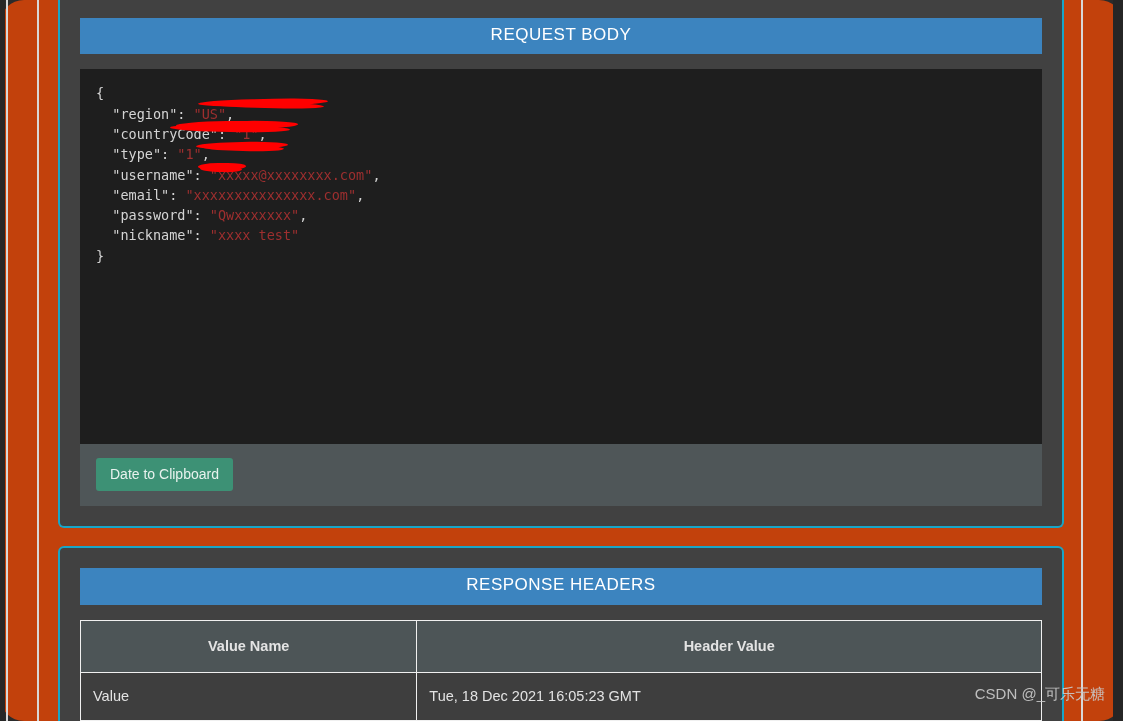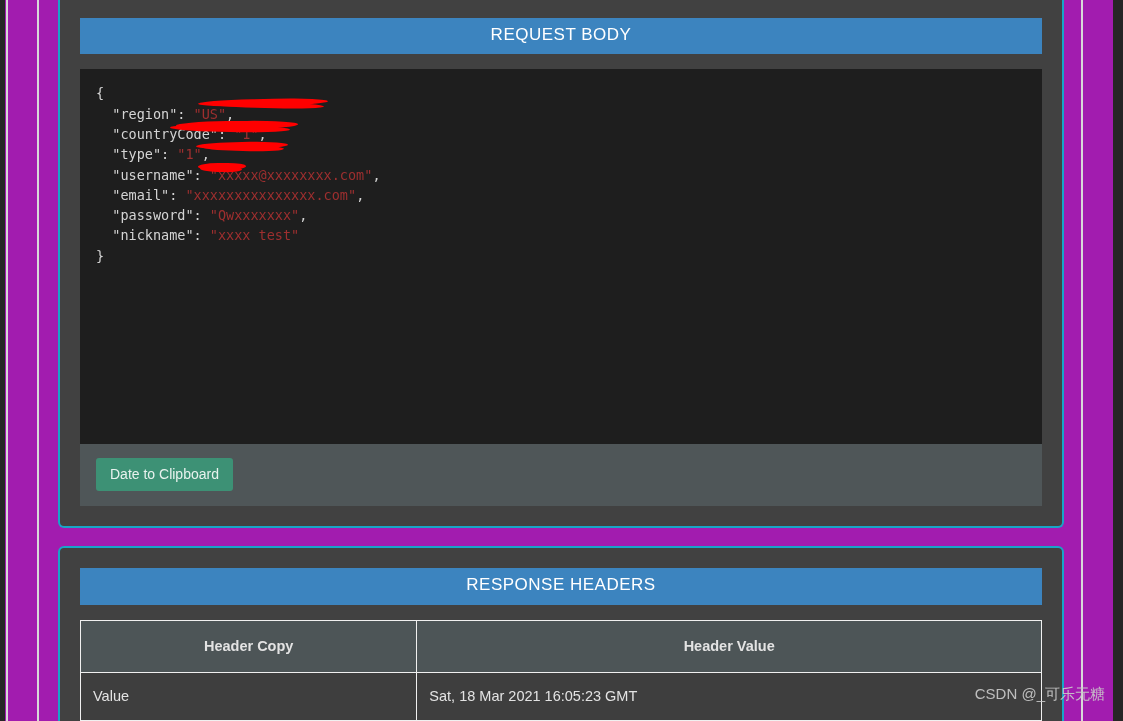--- a/index.html
+++ b/index.html
@@ -12,21 +12,22 @@
     height: 721px;
     overflow: hidden;
     font-family: "Liberation Sans", sans-serif;
     position: relative;
   }
 
   
   .page-root {
     position: absolute;
     inset: 0;
-    background: #a21caf;
+    background: #c2410c;
+    border-radius: 24px;
   }
   .gutter-dark-left {
     position: absolute;
     left: 0; top: 0; bottom: 0;
     width: 5px;
     background: #262626;
   }
   .gutter-dark-right {
     position: absolute;
     right: 0; top: 0; bottom: 0;
@@ -220,28 +221,28 @@
 
       <div class="section-title">RESPONSE HEADERS</div>
 
       <table class="headers-table">
         <colgroup>
           <col class="c-name">
           <col class="c-value">
         </colgroup>
         <thead>
           <tr>
-            <th>Header Copy</th>
+            <th>Value Name</th>
             <th>Header Value</th>
           </tr>
         </thead>
         <tbody>
           <tr>
             <td>Value</td>
-            <td>Sat, 18 Mar 2021 16:05:23 GMT</td>
+            <td>Tue, 18 Dec 2021 16:05:23 GMT</td>
           </tr>
           <tr>
             <td>Content-Type</td>
             <td>application/json; charset=utf-8</td>
           </tr>
 
         </tbody>
       </table>
 
     </section>

